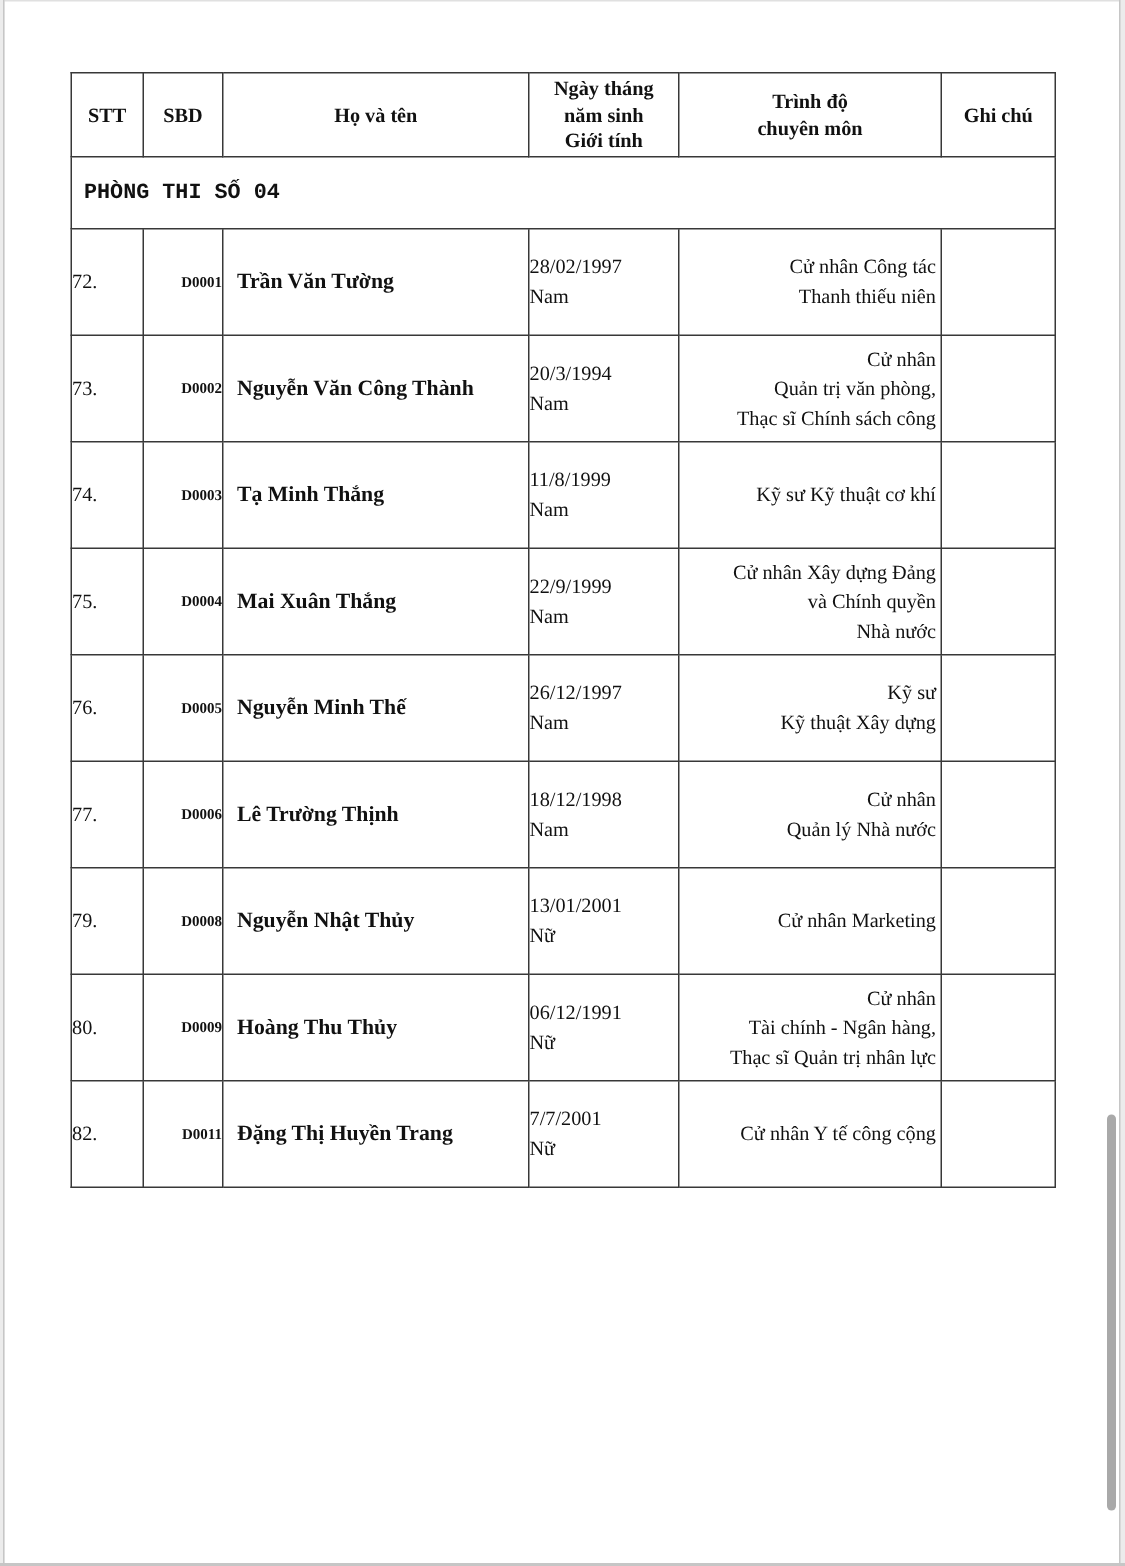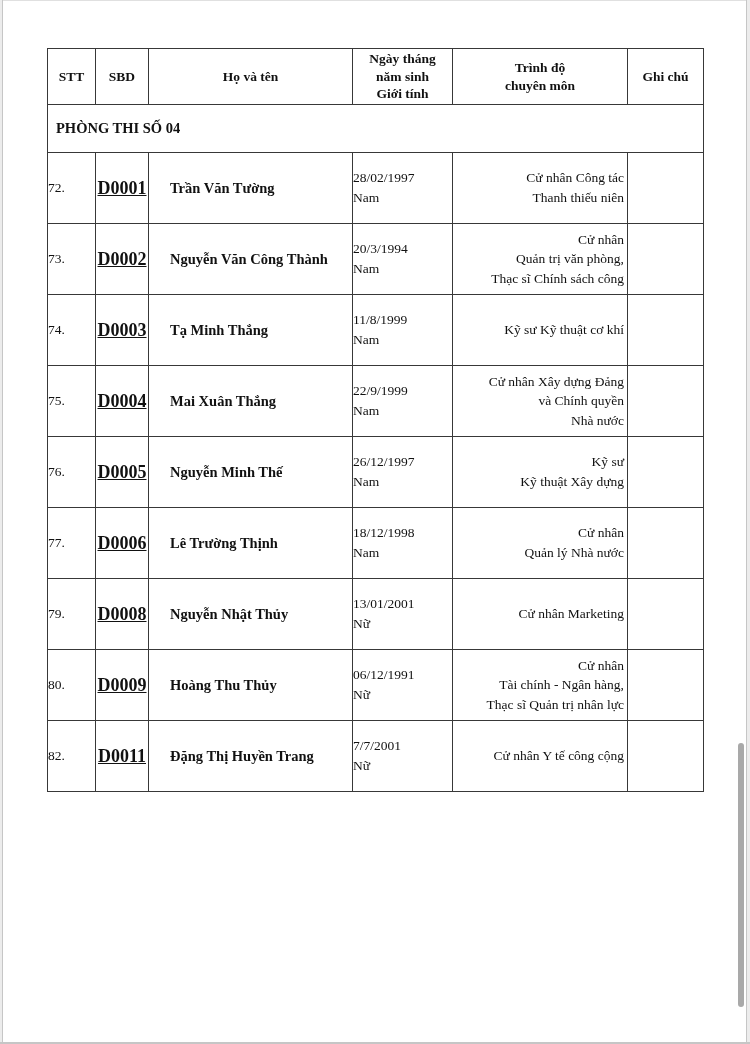--- a/index.html
+++ b/index.html
@@ -48,31 +48,31 @@
     overflow: hidden;
   }
   thead tr { height: 56px; }
   th {
     font-weight: bold;
     font-size: 13.5px;
     text-align: center;
     white-space: pre-line;
     line-height: 1.3;
   }
-  tr.section-row { height: 48px; }
+  tr.section-row { height: 48px; font-family: Liberation Mono, monospace; }
   tr.section-row td {
     font-weight: bold;
     font-size: 14.5px;
     text-align: left;
     padding-left: 8px;
   }
   tbody tr.data-row { height: 71px; }
   td.c-stt  { text-align: left; font-size: 13.5px; }
-  td.c-sbd  { text-align: center; font-size: 18px; font-weight: bold; text-decoration: underline; }
-  td.c-name { text-align: left; font-size: 14.5px; font-weight: bold; padding-left: 21px; padding-right: 4px; }
+  td.c-sbd  { text-align: right; font-size: 10px; font-weight: bold; }
+  td.c-name { text-align: left; font-size: 14.5px; font-weight: bold; padding-left: 9px; padding-right: 4px; }
   td.c-dob  { text-align: left; font-size: 13.5px; white-space: pre-line; line-height: 1.5; }
   td.c-qual { text-align: right; font-size: 13.5px; white-space: pre-line; line-height: 1.45; padding: 0 3px; }
   td.c-note { text-align: center; font-size: 13.5px; }
 </style>
 </head>
 <body>
 
 <div class="edge-top"></div>
 <div class="edge-left"></div>
 <div class="edge-right"></div>

